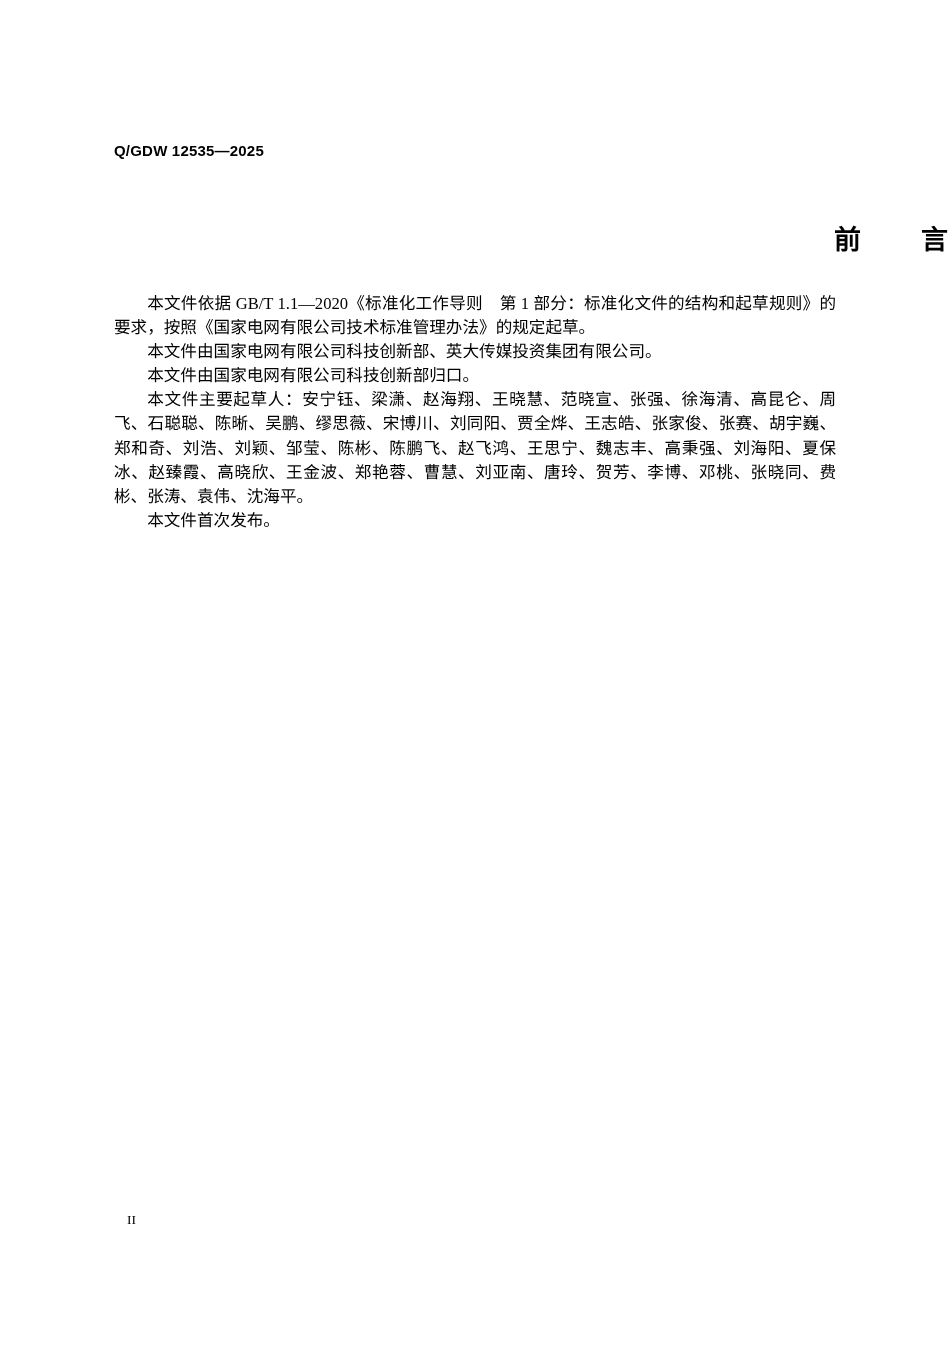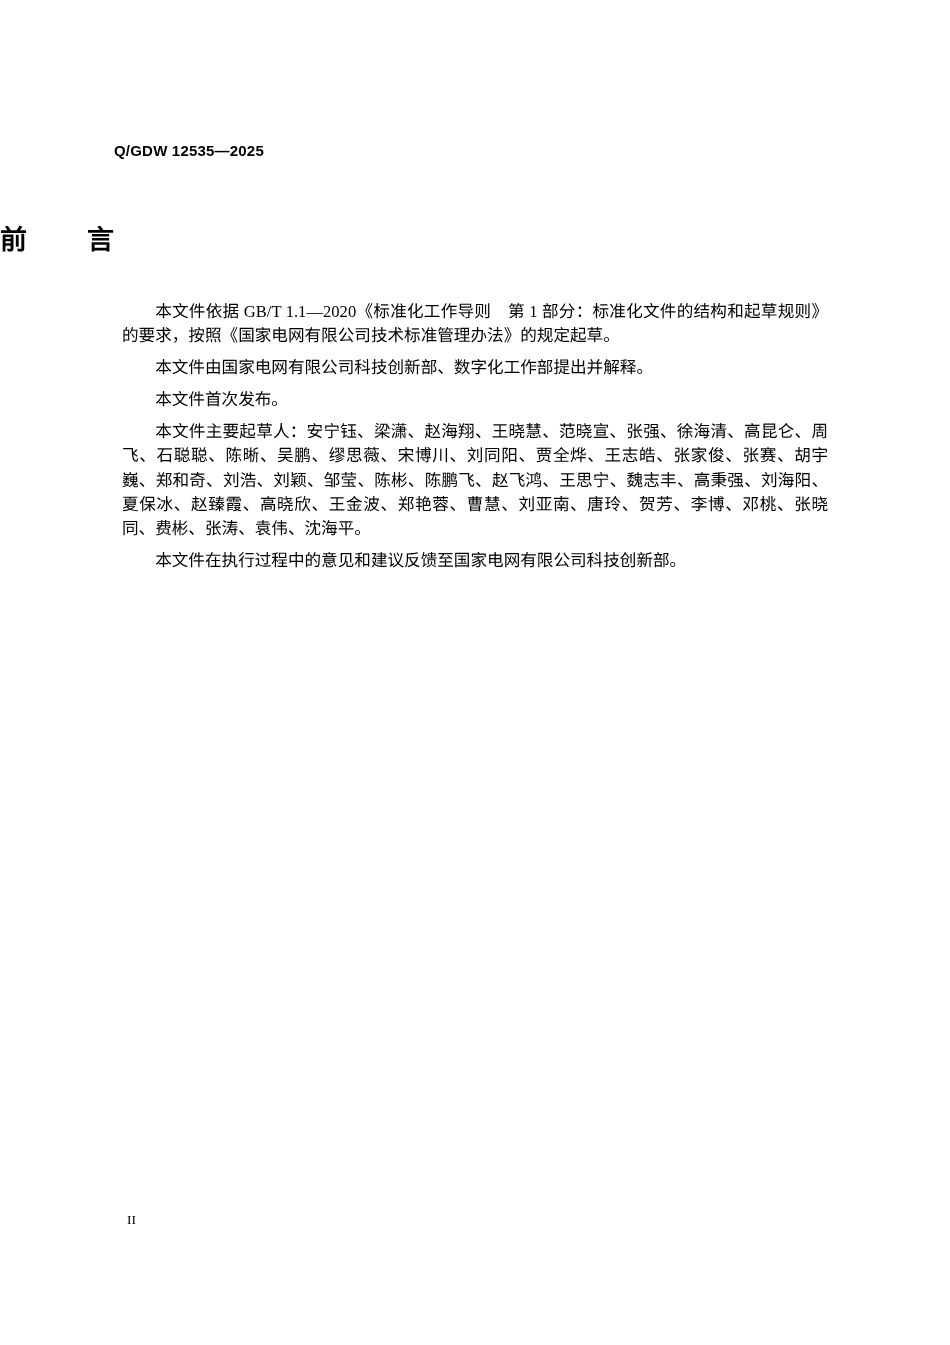--- a/index.html
+++ b/index.html
@@ -32,41 +32,41 @@
     letter-spacing: 0.2px;
     color: #000000;
     white-space: nowrap;
   }
   
   .doc-title {
     position: absolute;
     left: 0;
     right: 0;
     top: 218px;
-    text-align: left;
+    text-align: right;
     font-family: "Liberation Sans", "DejaVu Sans", sans-serif;
     font-weight: bold;
     font-size: 27px;
     letter-spacing: 2px;
     color: #000000;
   }
   
   .body-block {
     position: absolute;
     left: 114px;
     top: 292px;
     width: 722px;
   }
   .para {
     font-family: "Liberation Serif", "DejaVu Serif", serif;
     font-size: 16.6px;
     line-height: 24.1px;
     text-align: justify;
     text-justify: inter-ideograph;
-    margin: 8px;
+    margin: 0;
     color: #000000;
     text-indent: 2em;
     word-break: break-all;
   }
   
   .folio {
     position: absolute;
     left: 121px;
     top: 1212px;
     font-family: "Liberation Serif", "DejaVu Serif", serif;
@@ -79,21 +79,21 @@
 <body>
 
 <div class="page">
 
   <div class="page-header">Q/GDW 12535—2025</div>
 
   <div class="doc-title">前　　言</div>
 
   <div class="body-block">
     <p class="para">本文件依据 GB/T 1.1—2020《标准化工作导则　第 1 部分：标准化文件的结构和起草规则》的要求，按照《国家电网有限公司技术标准管理办法》的规定起草。</p>
-    <p class="para">本文件由国家电网有限公司科技创新部、数字化工作部提出并解释。</p>
+    <p class="para">本文件由国家电网有限公司科技创新部、英大传媒投资集团有限公司。</p>
+    <p class="para">本文件由国家电网有限公司科技创新部归口。</p>
+    <p class="para">本文件主要起草人：安宁钰、梁潇、赵海翔、王晓慧、范晓宣、张强、徐海清、高昆仑、周飞、石聪聪、陈晰、吴鹏、缪思薇、宋博川、刘同阳、贾全烨、王志皓、张家俊、张赛、胡宇巍、郑和奇、刘浩、刘颖、邹莹、陈彬、陈鹏飞、赵飞鸿、王思宁、魏志丰、高秉强、刘海阳、夏保冰、赵臻霞、高晓欣、王金波、郑艳蓉、曹慧、刘亚南、唐玲、贺芳、李博、邓桃、张晓同、费彬、张涛、袁伟、沈海平。</p>
     <p class="para">本文件首次发布。</p>
-    <p class="para">本文件主要起草人：安宁钰、梁潇、赵海翔、王晓慧、范晓宣、张强、徐海清、高昆仑、周飞、石聪聪、陈晰、吴鹏、缪思薇、宋博川、刘同阳、贾全烨、王志皓、张家俊、张赛、胡宇巍、郑和奇、刘浩、刘颖、邹莹、陈彬、陈鹏飞、赵飞鸿、王思宁、魏志丰、高秉强、刘海阳、夏保冰、赵臻霞、高晓欣、王金波、郑艳蓉、曹慧、刘亚南、唐玲、贺芳、李博、邓桃、张晓同、费彬、张涛、袁伟、沈海平。</p>
-    <p class="para">本文件在执行过程中的意见和建议反馈至国家电网有限公司科技创新部。</p>
   </div>
 
   <div class="folio">II</div>
 
 </div>
 
 </body></html>

